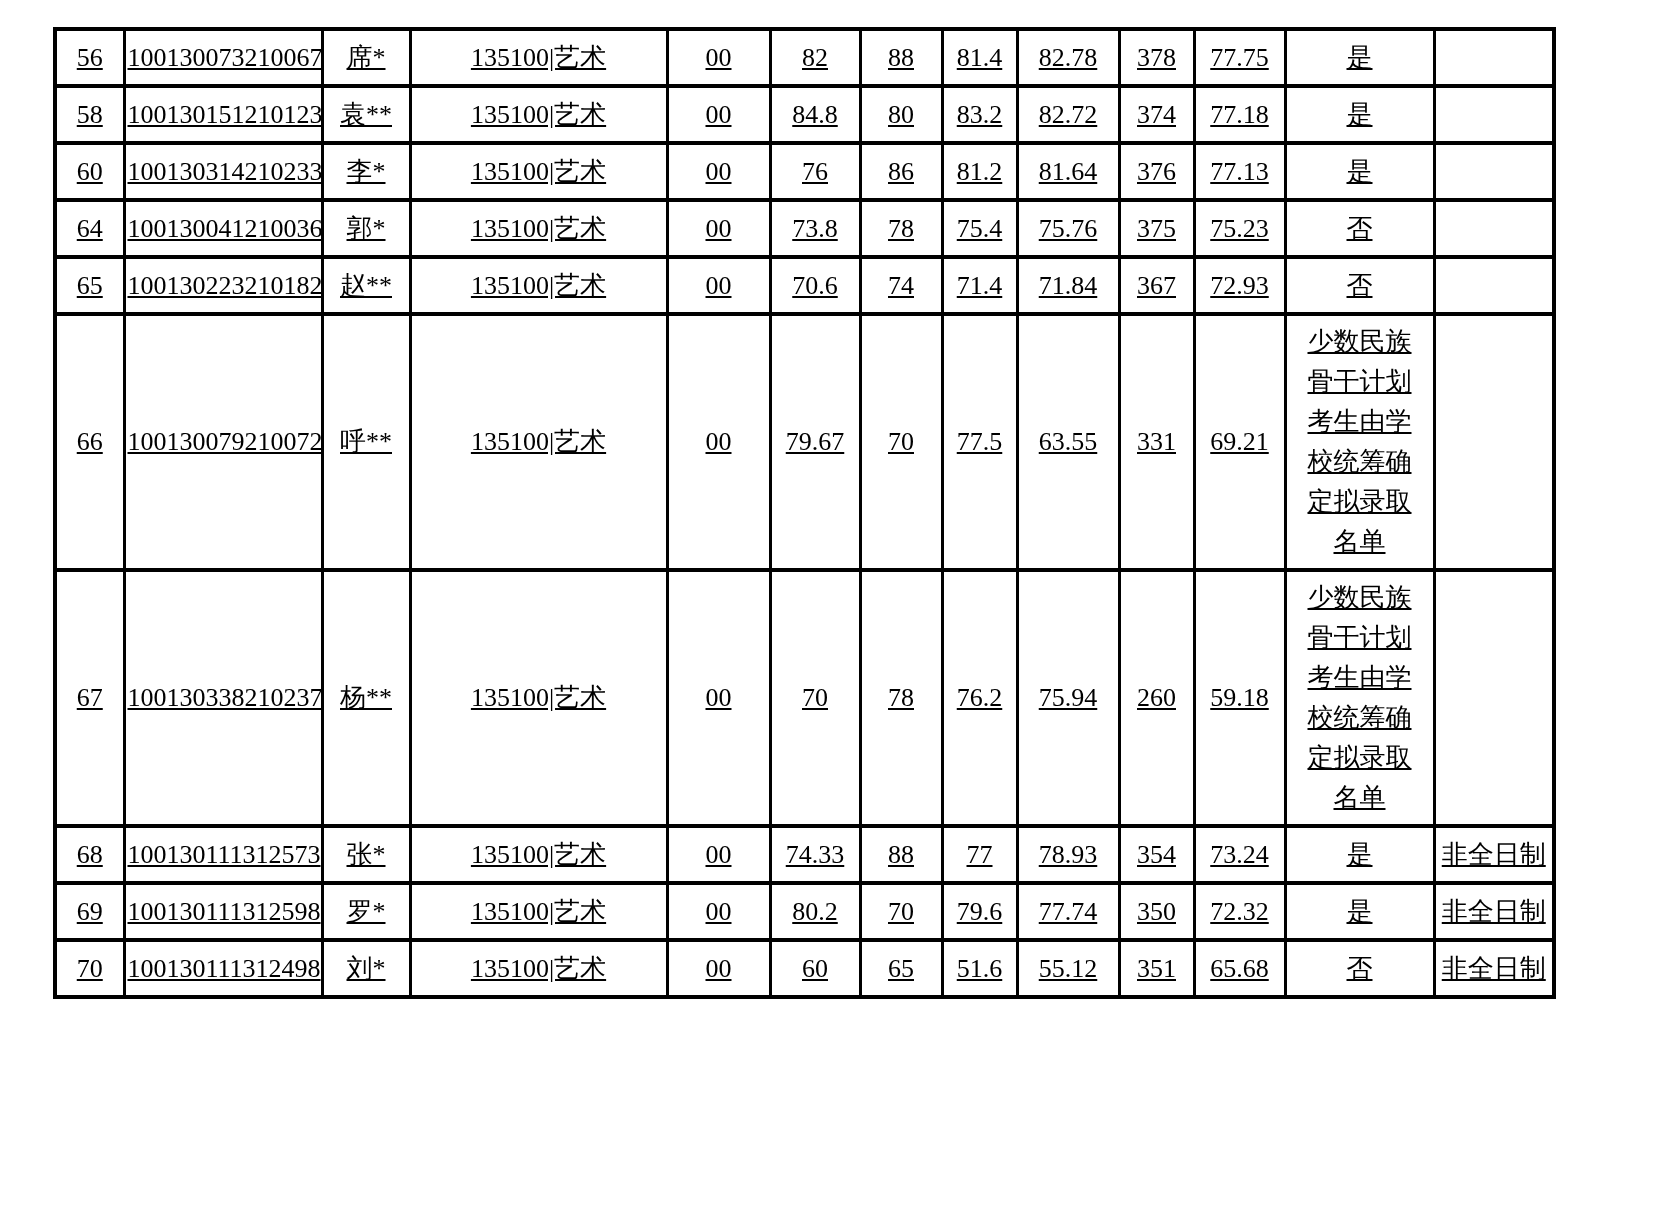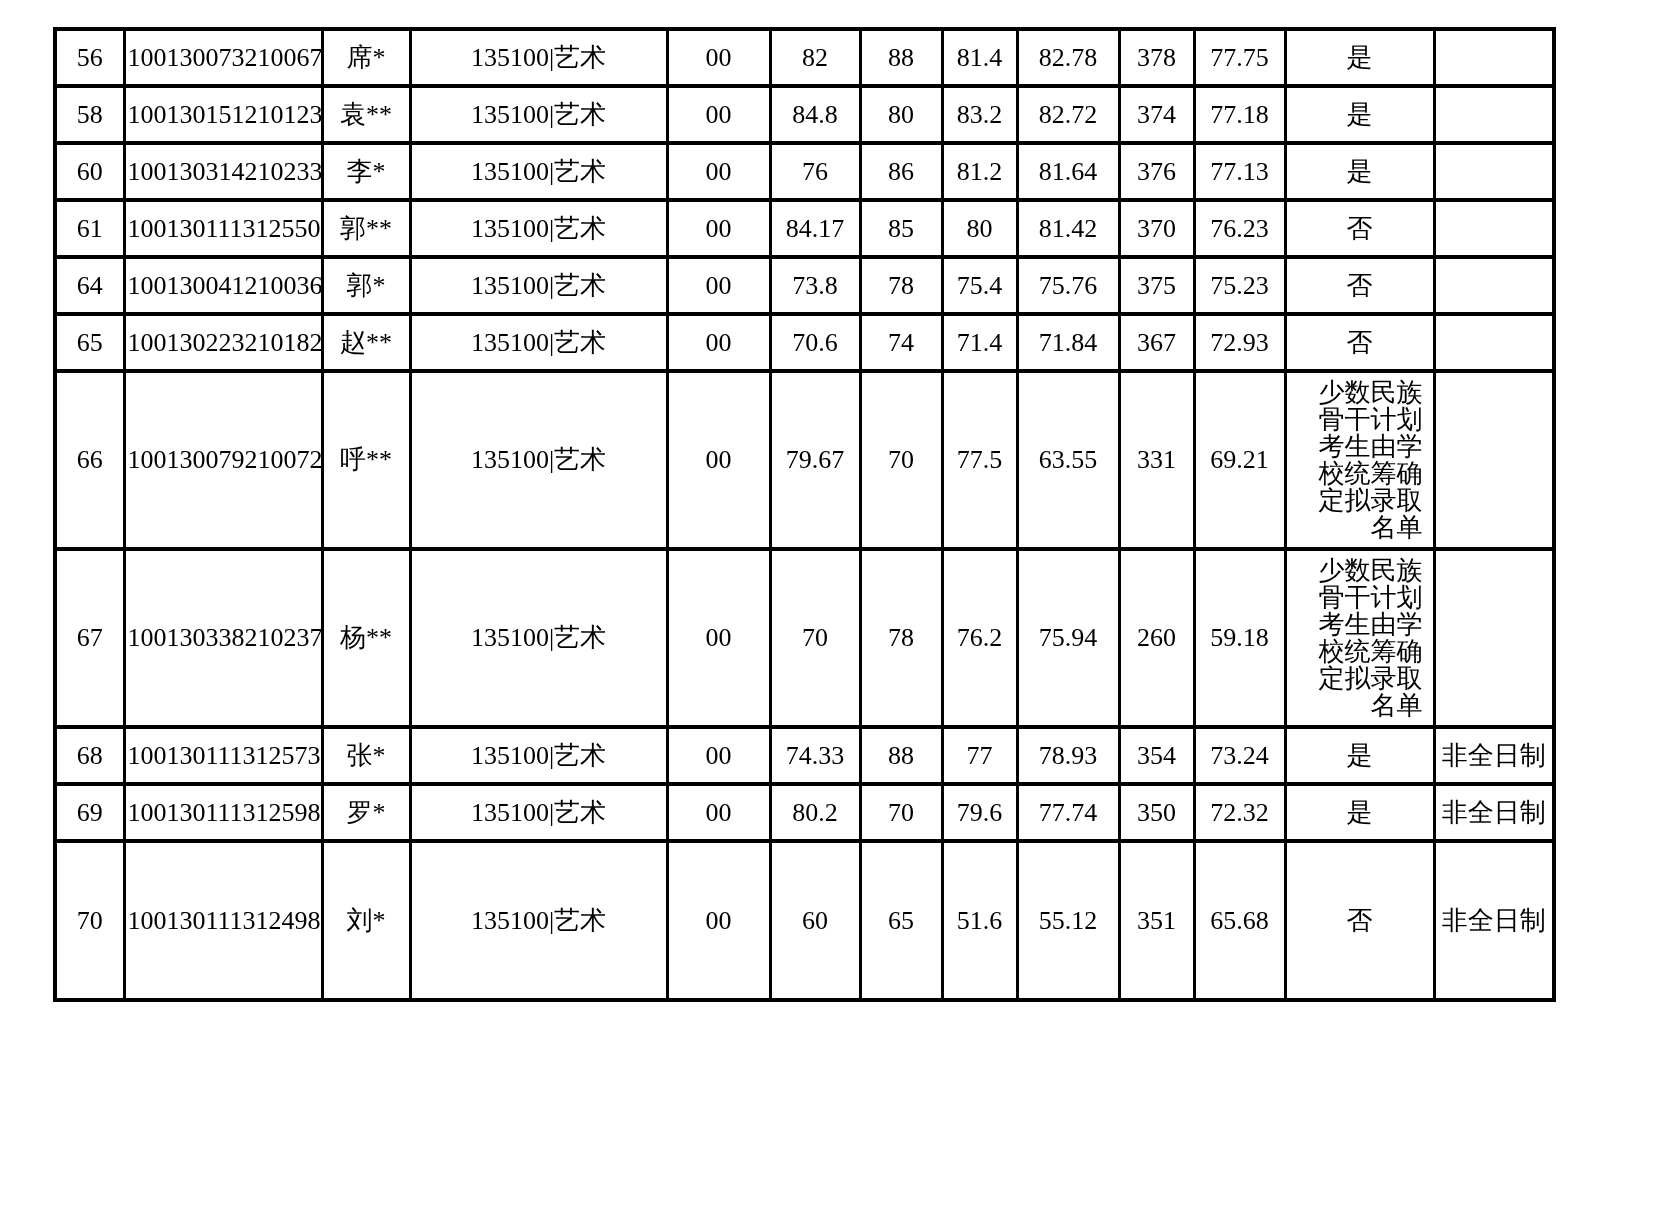--- a/index.html
+++ b/index.html
@@ -16,20 +16,21 @@
     color: #000000;
   }
   table.admission-table {
     position: absolute;
     left: 53px;
     top: 27px;
     width: 1499px;
     border-collapse: collapse;
     table-layout: fixed;
     border: 4px solid #000000;
+    text-decoration: underline;
   }
   table.admission-table td {
     border-left: 3px solid #000000;
     border-right: 3px solid #000000;
     border-top: 4px solid #000000;
     border-bottom: 4px solid #000000;
     text-align: center;
     vertical-align: middle;
     font-size: 26px;
     line-height: 1.15;
@@ -37,23 +38,22 @@
     padding: 0 2px;
     overflow: hidden;
     background: #ffffff;
   }
   table.admission-table tr { height: 57px; }
   
   table.admission-table tr:nth-child(11) { height: 159px; }
   table.admission-table tr:nth-child(12) { height: 167px; }
   td.cell-remark.long-remark {
     font-size: 26px;
-    line-height: 27px;
+    line-height: 40px;
     padding: 6px 10px;
-    text-align: right;
   }
   
   col.c-seq            { width: 69px;  }
   col.c-candidate-id   { width: 198px; }
   col.c-name           { width: 88px;  }
   col.c-major          { width: 257px; }
   col.c-direction      { width: 103px; }
   col.c-score-initial  { width: 90px;  }
   col.c-score-retest1  { width: 82px;  }
   col.c-score-retest2  { width: 75px;  }
@@ -123,35 +123,20 @@
           <td class="cell-score-initial">76</td>
           <td class="cell-score-retest1">86</td>
           <td class="cell-score-retest2">81.2</td>
           <td class="cell-score-avg">81.64</td>
           <td class="cell-total">376</td>
           <td class="cell-weighted">77.13</td>
           <td class="cell-remark">是</td>
           <td class="cell-study-mode"></td>
         </tr>
         <tr>
-          <td class="cell-seq">61</td>
-          <td class="cell-candidate-id">100130111312550</td>
-          <td class="cell-name">郭**</td>
-          <td class="cell-major">135100|艺术</td>
-          <td class="cell-direction">00</td>
-          <td class="cell-score-initial">84.17</td>
-          <td class="cell-score-retest1">85</td>
-          <td class="cell-score-retest2">80</td>
-          <td class="cell-score-avg">81.42</td>
-          <td class="cell-total">370</td>
-          <td class="cell-weighted">76.23</td>
-          <td class="cell-remark">否</td>
-          <td class="cell-study-mode"></td>
-        </tr>
-        <tr>
           <td class="cell-seq">64</td>
           <td class="cell-candidate-id">100130041210036</td>
           <td class="cell-name">郭*</td>
           <td class="cell-major">135100|艺术</td>
           <td class="cell-direction">00</td>
           <td class="cell-score-initial">73.8</td>
           <td class="cell-score-retest1">78</td>
           <td class="cell-score-retest2">75.4</td>
           <td class="cell-score-avg">75.76</td>
           <td class="cell-total">375</td>

